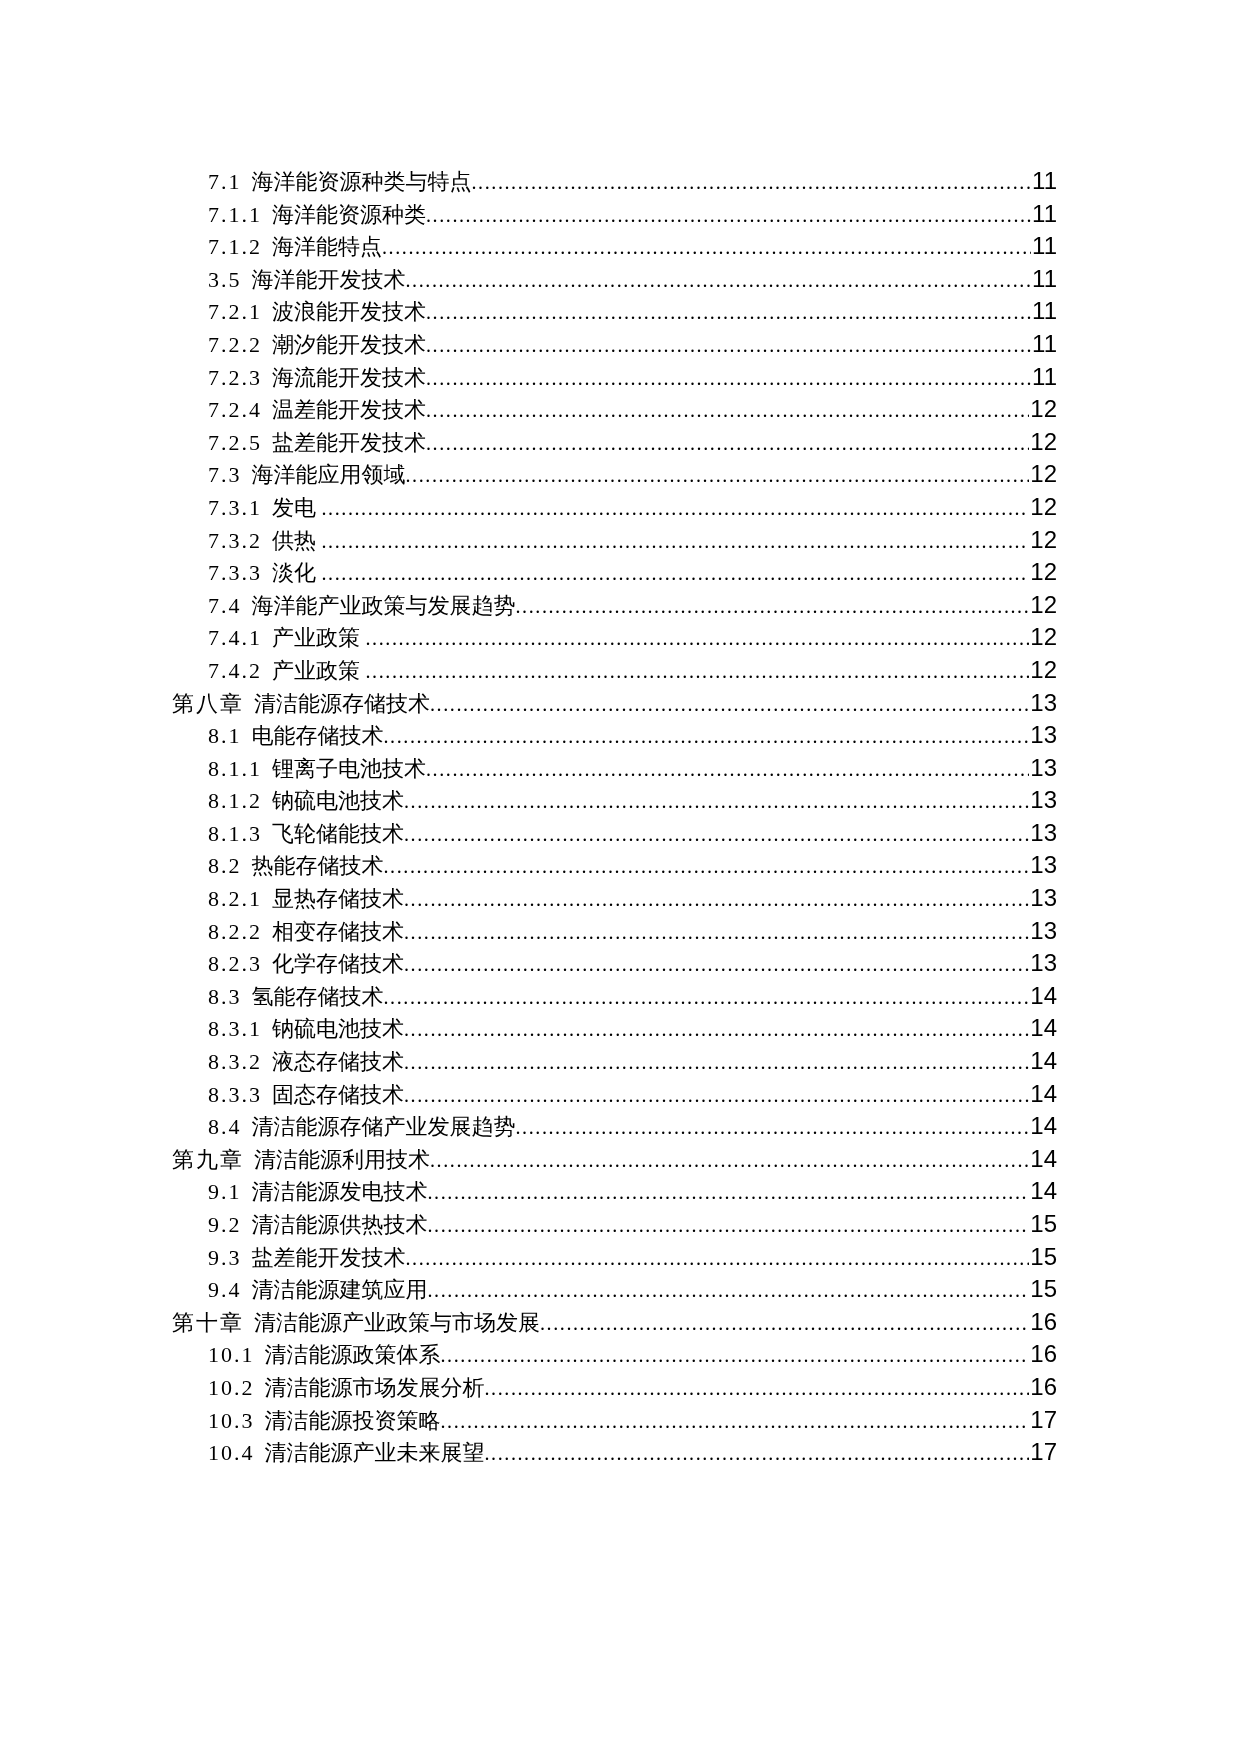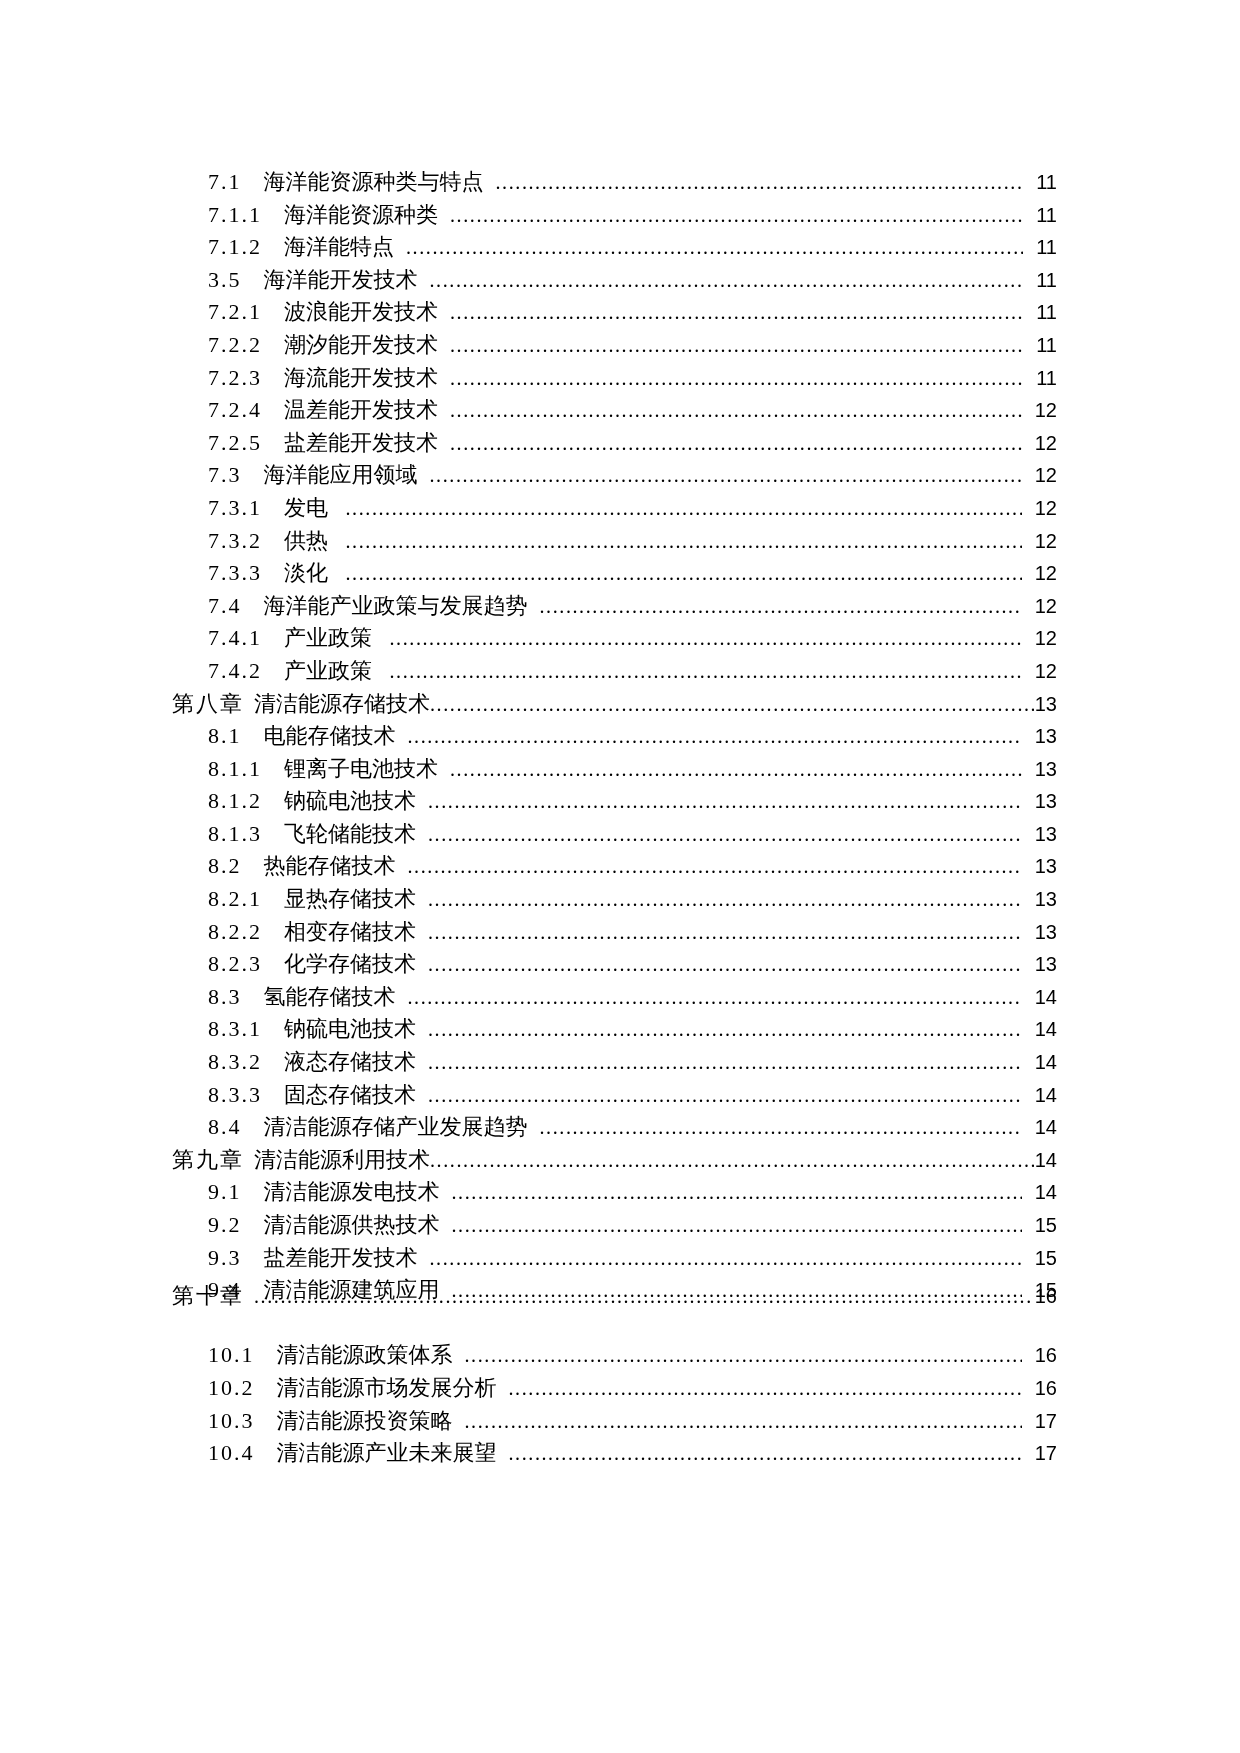--- a/index.html
+++ b/index.html
@@ -25,21 +25,20 @@
   .toc-row {
     display: flex;
     align-items: baseline;
     height: 32.6px;
     line-height: 32.6px;
     font-size: 22px;
     white-space: nowrap;
   }
   .toc-row.lvl2 {
     padding-left: 36px;
-    gap: 12px;
   }
   .toc-num {
     letter-spacing: 2px;
     margin-right: 10px;
     flex: 0 0 auto;
   }
   .toc-title {
     flex: 0 0 auto;
     white-space: pre;
     margin-top: 27px;
@@ -51,21 +50,21 @@
     min-width: 0;
   }
   .toc-leader::after {
     content: "........................................................................................................................................................................................................";
     font-size: 20px;
     letter-spacing: 1.6px;
   }
   .toc-page {
     flex: 0 0 auto;
     font-family: "Liberation Sans", "DejaVu Sans", sans-serif;
-    font-size: 20px;
+    font-size: 24px;
     padding-left: 1px;
   }
   #chapter-heading {
     position: absolute;
     left: 237px;
     top: 1551px;
     font-family: "Liberation Sans", "DejaVu Sans", sans-serif;
     font-weight: bold;
     font-size: 28px;
     line-height: 34px;
@@ -283,20 +282,21 @@
         <span class="toc-page">15</span>
       </div>
       <div class="toc-row lvl2">
         <span class="toc-num">9.4</span>
         <span class="toc-title">清洁能源建筑应用</span>
         <span class="toc-leader"></span>
         <span class="toc-page">15</span>
       </div>
       <div class="toc-row lvl1">
         <span class="toc-num">第十章</span>
+        <span class="toc-title">清洁能源产业政策与市场发展</span>
         <span class="toc-leader"></span>
         <span class="toc-page">16</span>
       </div>
       <div class="toc-row lvl2">
         <span class="toc-num">10.1</span>
         <span class="toc-title">清洁能源政策体系</span>
         <span class="toc-leader"></span>
         <span class="toc-page">16</span>
       </div>
       <div class="toc-row lvl2">

